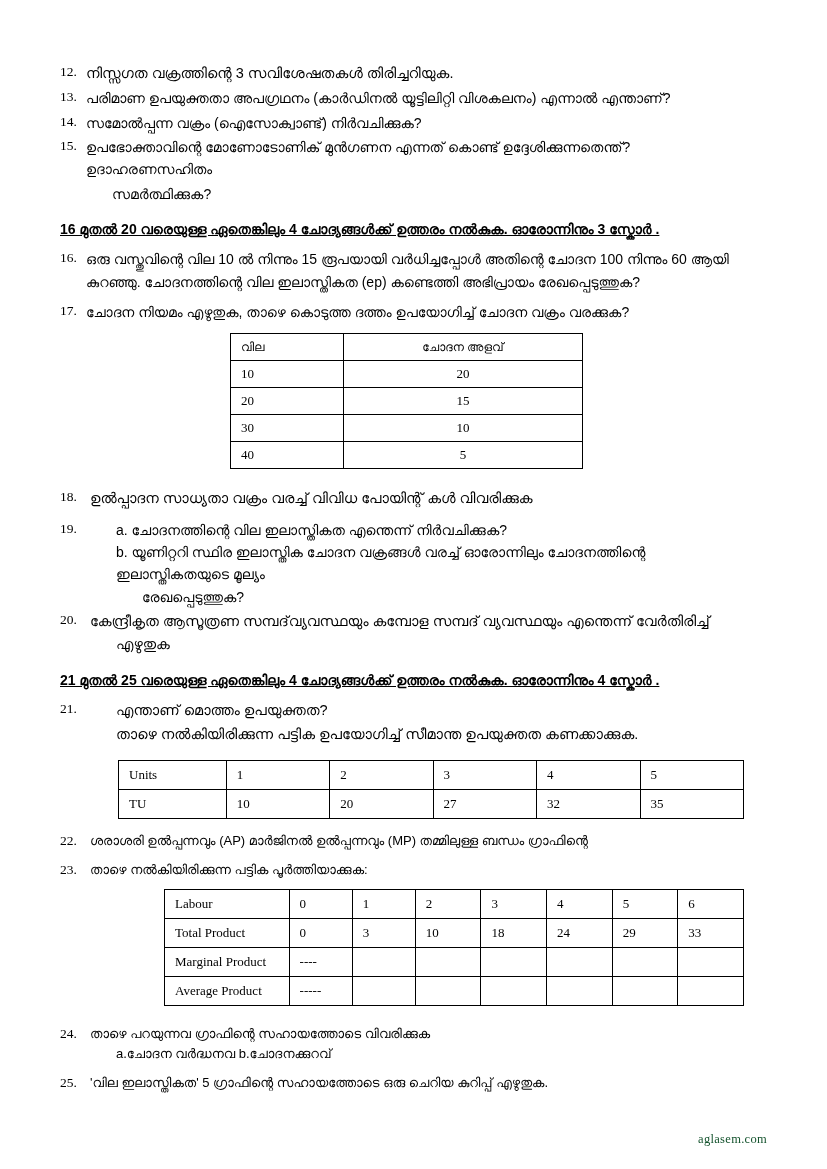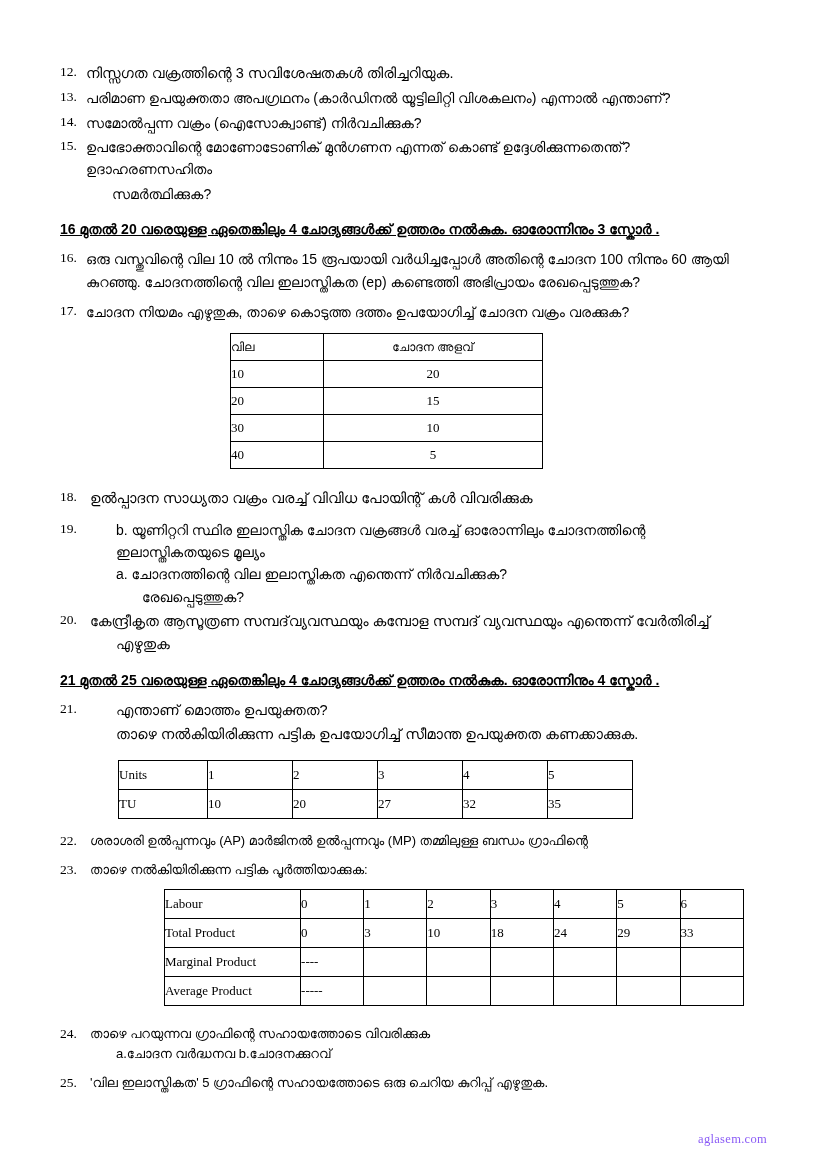--- a/index.html
+++ b/index.html
@@ -74,21 +74,21 @@
   .gap-md { height: 12px; }
   .gap-lg { height: 18px; }
 
   table.doc-table {
     border-collapse: collapse;
     font-family: "Liberation Serif", serif;
     font-size: 13px;
   }
   table.doc-table td, table.doc-table th {
     border: 1px solid #000000;
-    padding: 3px 0;
+    padding: 3px 10px;
     font-weight: normal;
     vertical-align: middle;
   }
 
   
   .tbl-price {
     margin: 10px 0 0 170px;
   }
   .tbl-price td {
     height: 20px;
@@ -129,21 +129,21 @@
     width: 64px;
     text-align: left;
   }
 
   .watermark {
     position: absolute;
     right: 60px;
     bottom: 22px;
     font-family: "Liberation Serif", serif;
     font-size: 12.5px;
-    color: #8b5cf6;
+    color: #14532d;
     letter-spacing: 0.3px;
   }
 </style>
 </head>
 <body>
 
 <div class="page">
   <div class="content">
 
     <div>
@@ -216,22 +216,22 @@
     <div class="q-row">
       <div class="q-num wide">18.</div>
       <div class="q-text mal big-mal">ഉല്‍പ്പാദന സാധ്യതാ വക്രം വരച്ച് വിവിധ പോയിന്റ് കള്‍ വിവരിക്കുക</div>
     </div>
 
     <div class="gap-sm"></div>
 
     <div class="q-row">
       <div class="q-num wide">19.</div>
       <div class="q-text">
+        <div class="mal small-mal indent-1">a. ചോദനത്തിന്റെ വില ഇലാസ്തികത എന്തെന്ന് നിര്‍വചിക്കുക?</div>
         <div class="mal small-mal indent-1">b. യൂണിറ്ററി സ്ഥിര ഇലാസ്തിക ചോദന വക്രങ്ങള്‍ വരച്ച് ഓരോന്നിലും ചോദനത്തിന്റെ ഇലാസ്തികതയുടെ മൂല്യം</div>
-        <div class="mal small-mal indent-1">a. ചോദനത്തിന്റെ വില ഇലാസ്തികത എന്തെന്ന് നിര്‍വചിക്കുക?</div>
         <div class="mal small-mal indent-2">രേഖപ്പെടുത്തുക?</div>
       </div>
     </div>
 
     <div class="q-row">
       <div class="q-num wide">20.</div>
       <div class="q-text">
         <div class="mal big-mal">കേന്ദ്രീകൃത ആസൂത്രണ സമ്പദ്‌വ്യവസ്ഥയും കമ്പോള സമ്പദ് വ്യവസ്ഥയും എന്തെന്ന് വേര്‍തിരിച്ച്</div>
         <div class="mal big-mal indent-1">എഴുതുക</div>
       </div>

